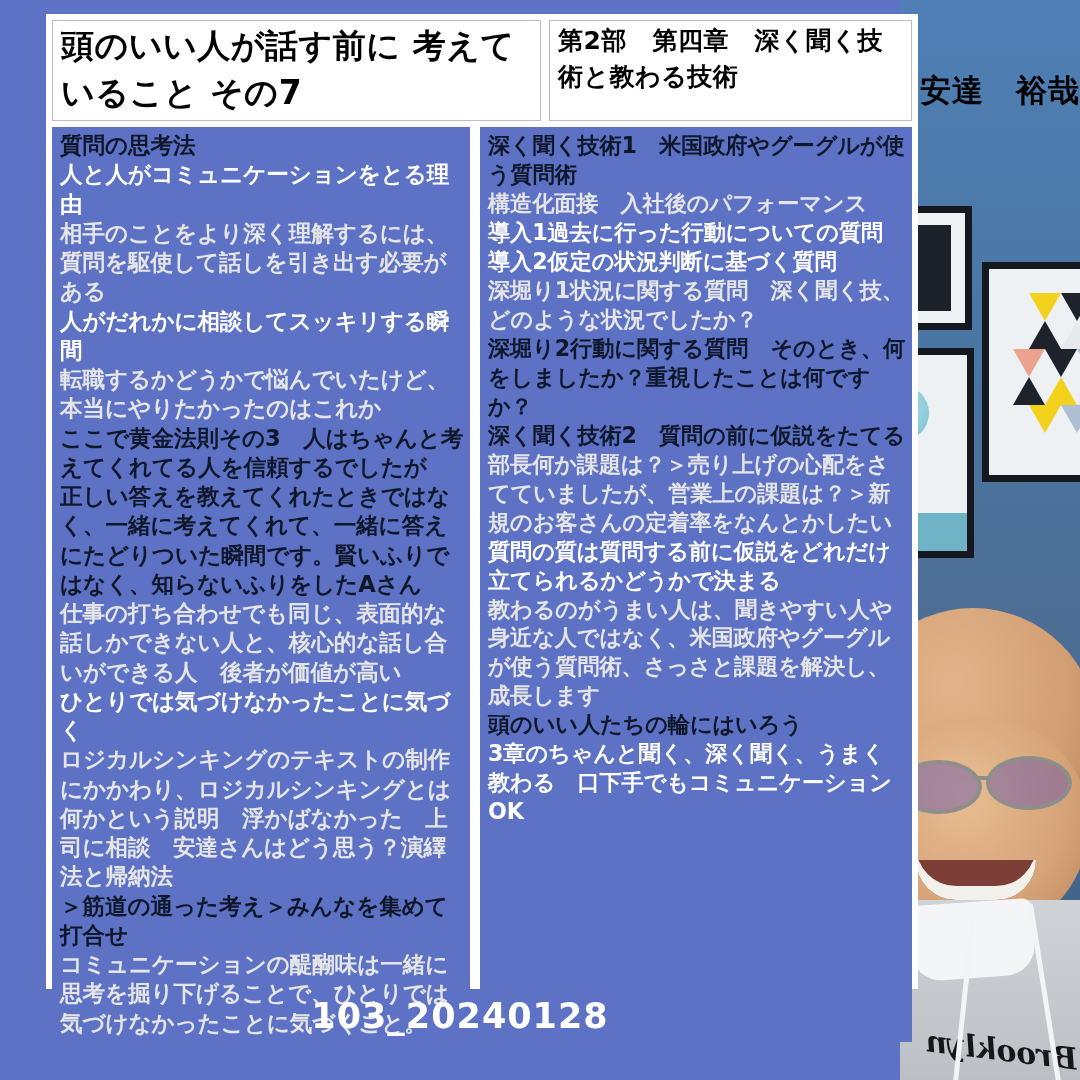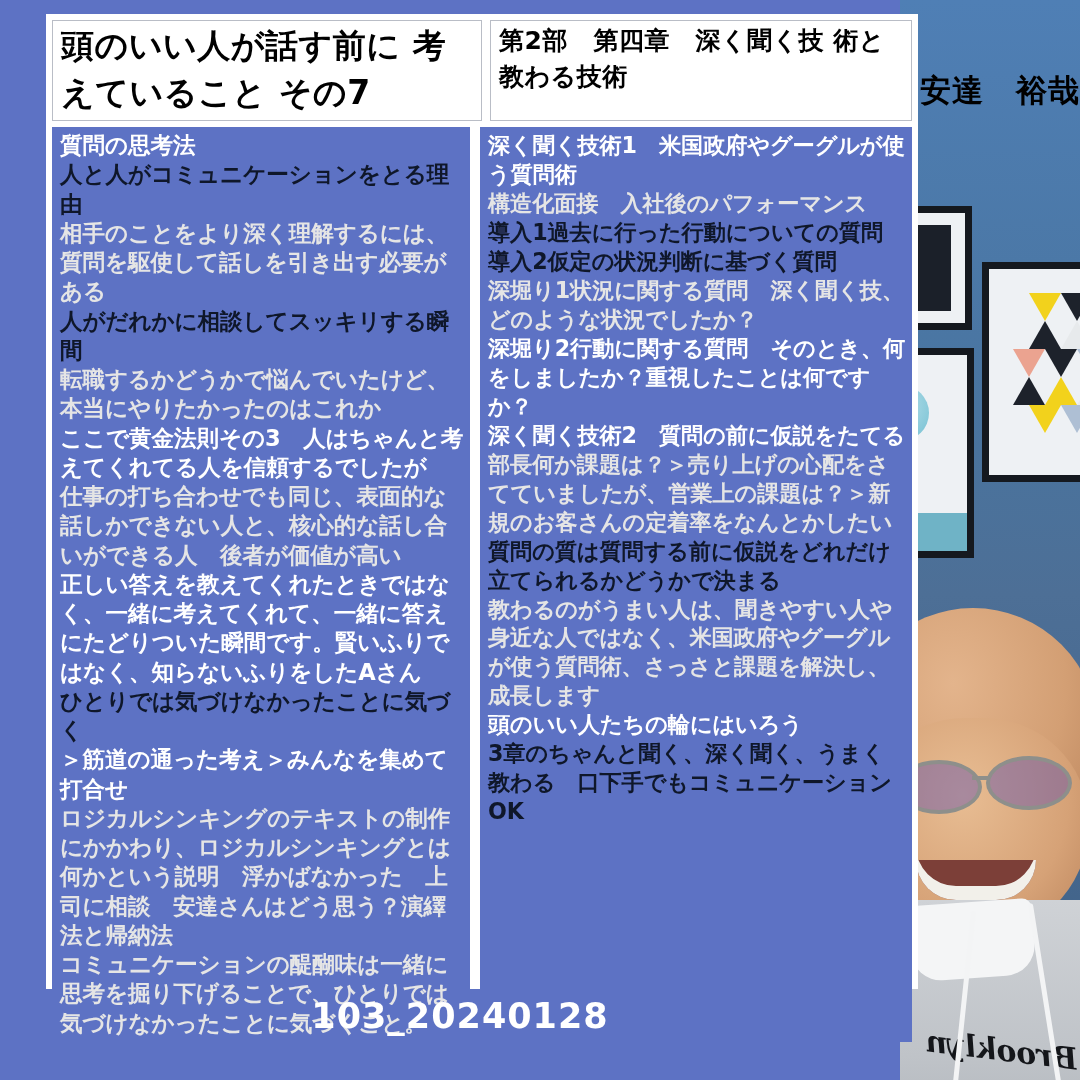--- a/index.html
+++ b/index.html
@@ -73,44 +73,44 @@
     position:absolute;left:46px;top:14px;width:872px;height:975px;
     background:#ffffff;z-index:2;box-sizing:border-box;
     padding:6px 6px 8px 6px;
     display:flex;flex-direction:column;
   }
   .title-row{display:flex;gap:8px;height:101px;flex:0 0 auto;}
   .title-box{
     border:1px solid #b9bdc6;background:#ffffff;box-sizing:border-box;
     padding:2px 6px 0 8px;display:flex;align-items:flex-start;
   }
-  .title-box.left{width:430px;}
+  .title-box.left{width:489px;}
   .title-box.right{flex:1;}
   .title-text{
     color:#000;font-weight:bold;font-size:33px;line-height:1.42;
     letter-spacing:0.5px;
   }
   .title-text.right-t{font-size:25px;line-height:1.42;}
 
   .cols{display:flex;gap:10px;flex:1 1 auto;margin-top:6px;}
   .col{
     background:#5d72c4;box-sizing:border-box;
     padding:4px 6px 4px 8px;overflow:hidden;
   }
   .col.left{width:418px;}
   .col.right{flex:1;}
   .line{
     font-weight:bold;white-space:pre-wrap;word-break:break-all;
     margin:0;
   }
   .col.left .line{font-size:22.6px;line-height:1.295;letter-spacing:-0.1px;}
   .col.right .line{font-size:22.2px;line-height:1.305;letter-spacing:-0.1px;}
-  .c-green{color:#ffffff;}
+  .c-green{color:#0f172a;}
   .c-white{color:#e5e5e5;}
-  .c-black{color:#0f172a;}
+  .c-black{color:#ffffff;}
 
   
   #caption{
     position:absolute;left:0;top:996px;width:920px;text-align:center;
     color:#ffffff;font-size:35px;font-weight:bold;letter-spacing:1px;z-index:2;
   }
   
   #author-name{
     position:absolute;left:920px;top:70px;z-index:3;
     color:#000000;font-size:31px;font-weight:bold;letter-spacing:1px;white-space:nowrap;
@@ -196,25 +196,25 @@
   </div>
 
   <div class="cols">
     <div class="col left" id="col-left">
         <p class="line c-green">質問の思考法</p>
         <p class="line c-black">人と人がコミュニケーションをとる理由</p>
         <p class="line c-white">相手のことをより深く理解するには、質問を駆使して話しを引き出す必要がある</p>
         <p class="line c-black">人がだれかに相談してスッキリする瞬間</p>
         <p class="line c-white">転職するかどうかで悩んでいたけど、本当にやりたかったのはこれか</p>
         <p class="line c-green">ここで黄金法則その3　人はちゃんと考えてくれてる人を信頼するでしたが</p>
+        <p class="line c-green">正しい答えを教えてくれたときではなく、一緒に考えてくれて、一緒に答えにたどりついた瞬間です。賢いふりではなく、知らないふりをしたAさん</p>
         <p class="line c-white">仕事の打ち合わせでも同じ、表面的な話しかできない人と、核心的な話し合いができる人　後者が価値が高い</p>
-        <p class="line c-green">正しい答えを教えてくれたときではなく、一緒に考えてくれて、一緒に答えにたどりついた瞬間です。賢いふりではなく、知らないふりをしたAさん</p>
         <p class="line c-black">ひとりでは気づけなかったことに気づく</p>
+        <p class="line c-white">ロジカルシンキングのテキストの制作にかかわり、ロジカルシンキングとは何かという説明　浮かばなかった　上司に相談　安達さんはどう思う？演繹法と帰納法</p>
         <p class="line c-green">＞筋道の通った考え＞みんなを集めて打合せ</p>
-        <p class="line c-white">ロジカルシンキングのテキストの制作にかかわり、ロジカルシンキングとは何かという説明　浮かばなかった　上司に相談　安達さんはどう思う？演繹法と帰納法</p>
         <p class="line c-white">コミュニケーションの醍醐味は一緒に思考を掘り下げることで、ひとりでは気づけなかったことに気づくこと。</p>
       </div>
     <div class="col right" id="col-right">
         <p class="line c-green">深く聞く技術1　米国政府やグーグルが使う質問術</p>
         <p class="line c-white">構造化面接　入社後のパフォーマンス</p>
         <p class="line c-black">導入1過去に行った行動についての質問</p>
         <p class="line c-black">導入2仮定の状況判断に基づく質問</p>
         <p class="line c-white">深堀り1状況に関する質問　深く聞く技、どのような状況でしたか？</p>
         <p class="line c-green">深堀り2行動に関する質問　そのとき、何をしましたか？重視したことは何ですか？</p>
         <p class="line c-green">深く聞く技術2　質問の前に仮説をたてる</p>

